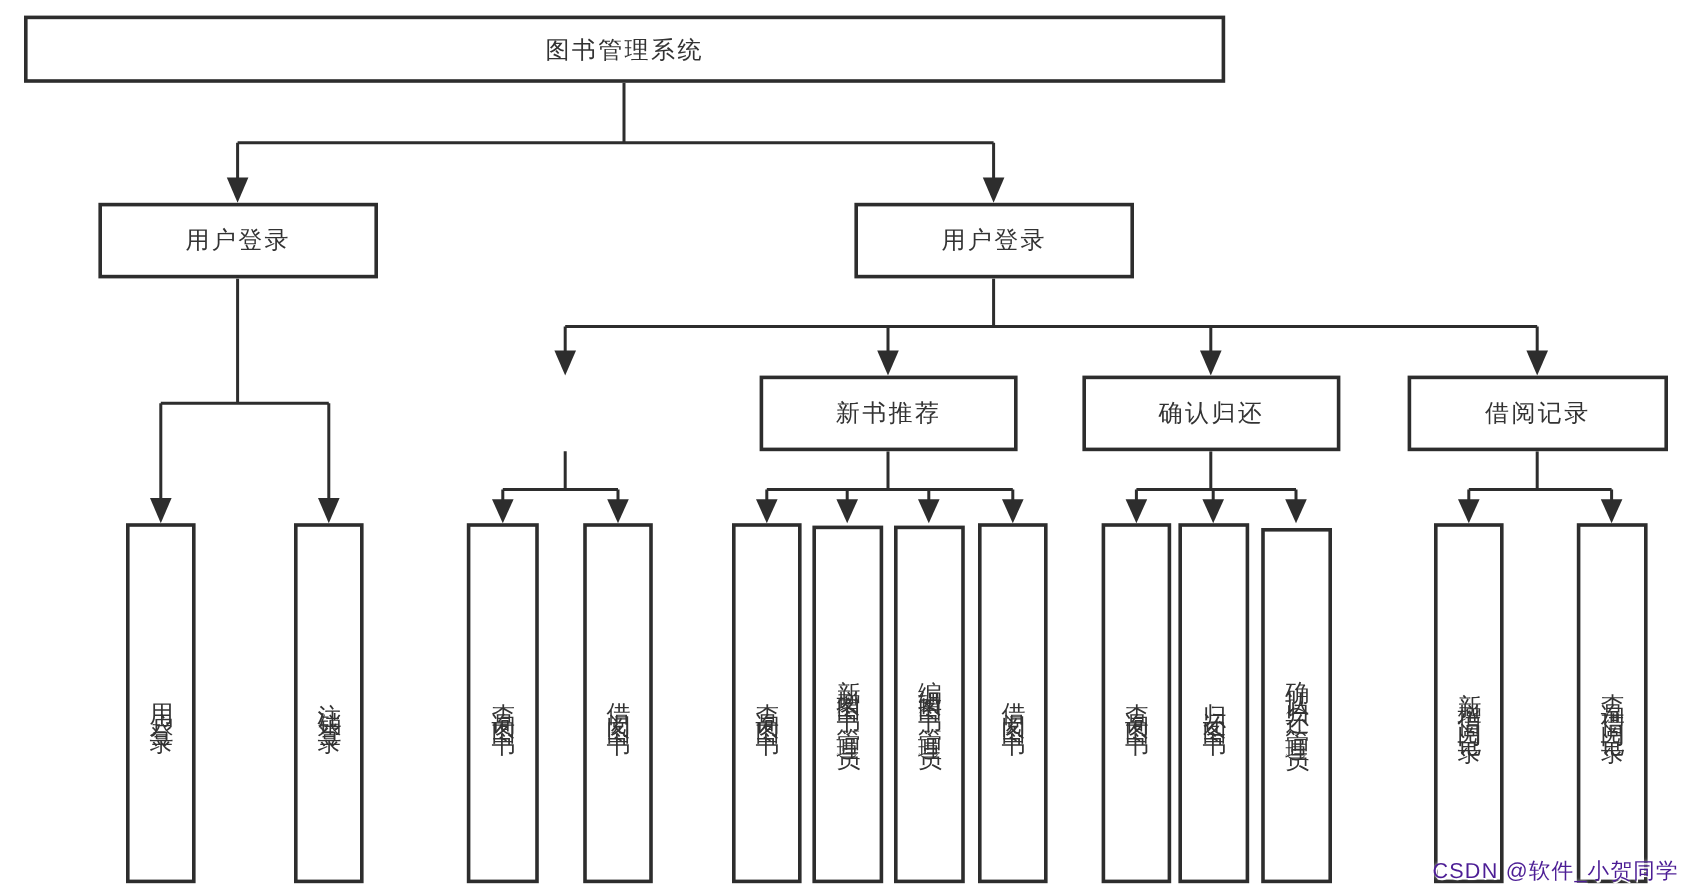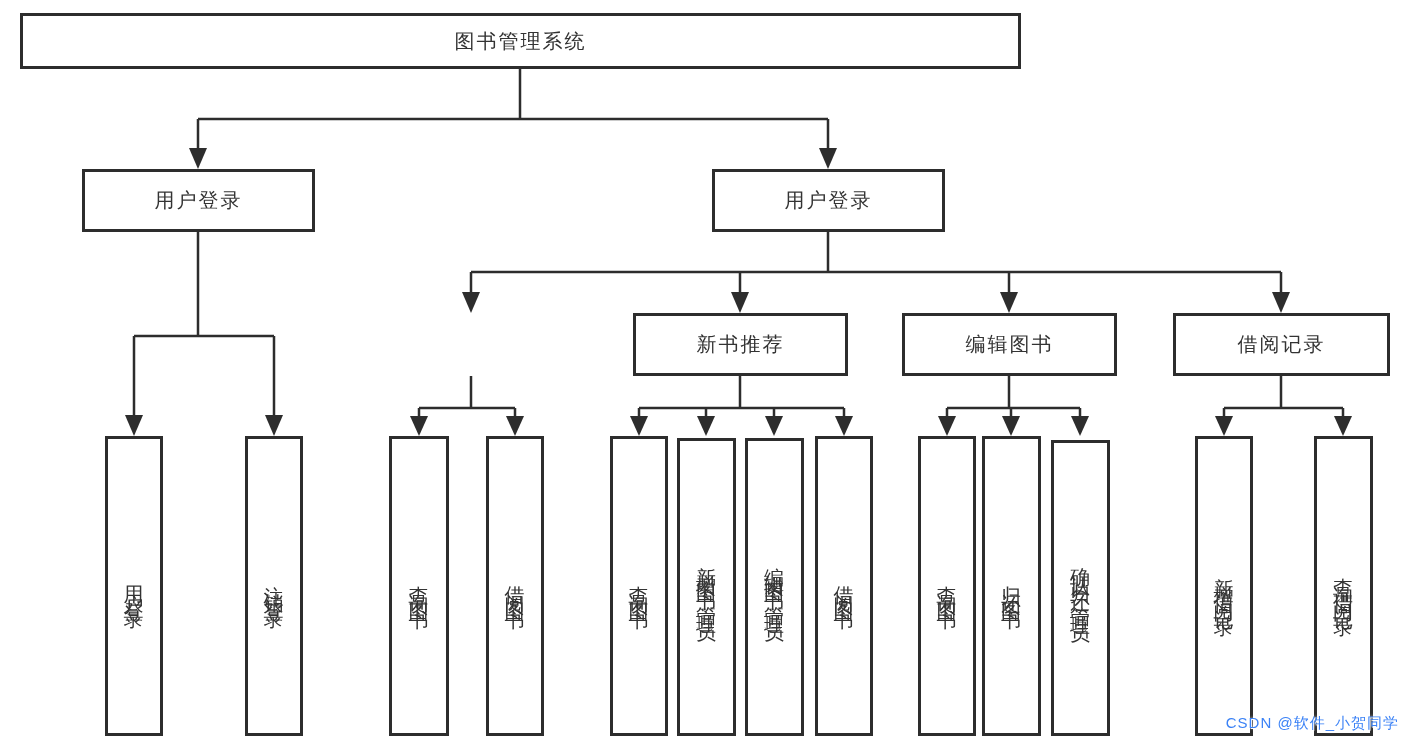--- a/index.html
+++ b/index.html
@@ -37,22 +37,22 @@
     text-orientation: mixed;
     font-size: 20px;
     line-height: 1;
     letter-spacing: 8px;
     white-space: nowrap;
   }
   .watermark {
     position: absolute;
     top: 714px;
     right: 6px;
-    font-size: 15px;
-    color: #3b82f6;
+    font-size: 18px;
+    color: #4c1d95;
     text-shadow: 0 0 3px #ffffff, 1px 1px 0 #ffffff;
     letter-spacing: 1px;
     white-space: nowrap;
   }
 </style>
 </head>
 <body>
 
 <div class="canvas">
 
@@ -97,21 +97,21 @@
     <span class="hlabel">用户登录</span>
   </div>
   <div class="box" style="left:712px; top:169px; width:233px; height:63px;">
     <span class="hlabel">用户登录</span>
   </div>
 
   <div class="box" style="left:633px; top:313px; width:215px; height:63px;">
     <span class="hlabel">新书推荐</span>
   </div>
   <div class="box" style="left:902px; top:313px; width:215px; height:63px;">
-    <span class="hlabel">编辑图书</span>
+    <span class="hlabel">确认归还</span>
   </div>
   <div class="box" style="left:1173px; top:313px; width:217px; height:63px;">
     <span class="hlabel">借阅记录</span>
   </div>
 
   <div class="box" style="left:105px; top:436px; width:58px; height:300px;">
     <span class="vlabel">用户登录</span>
   </div>
   <div class="box" style="left:245px; top:436px; width:58px; height:300px;">
     <span class="vlabel">注销登录</span>

